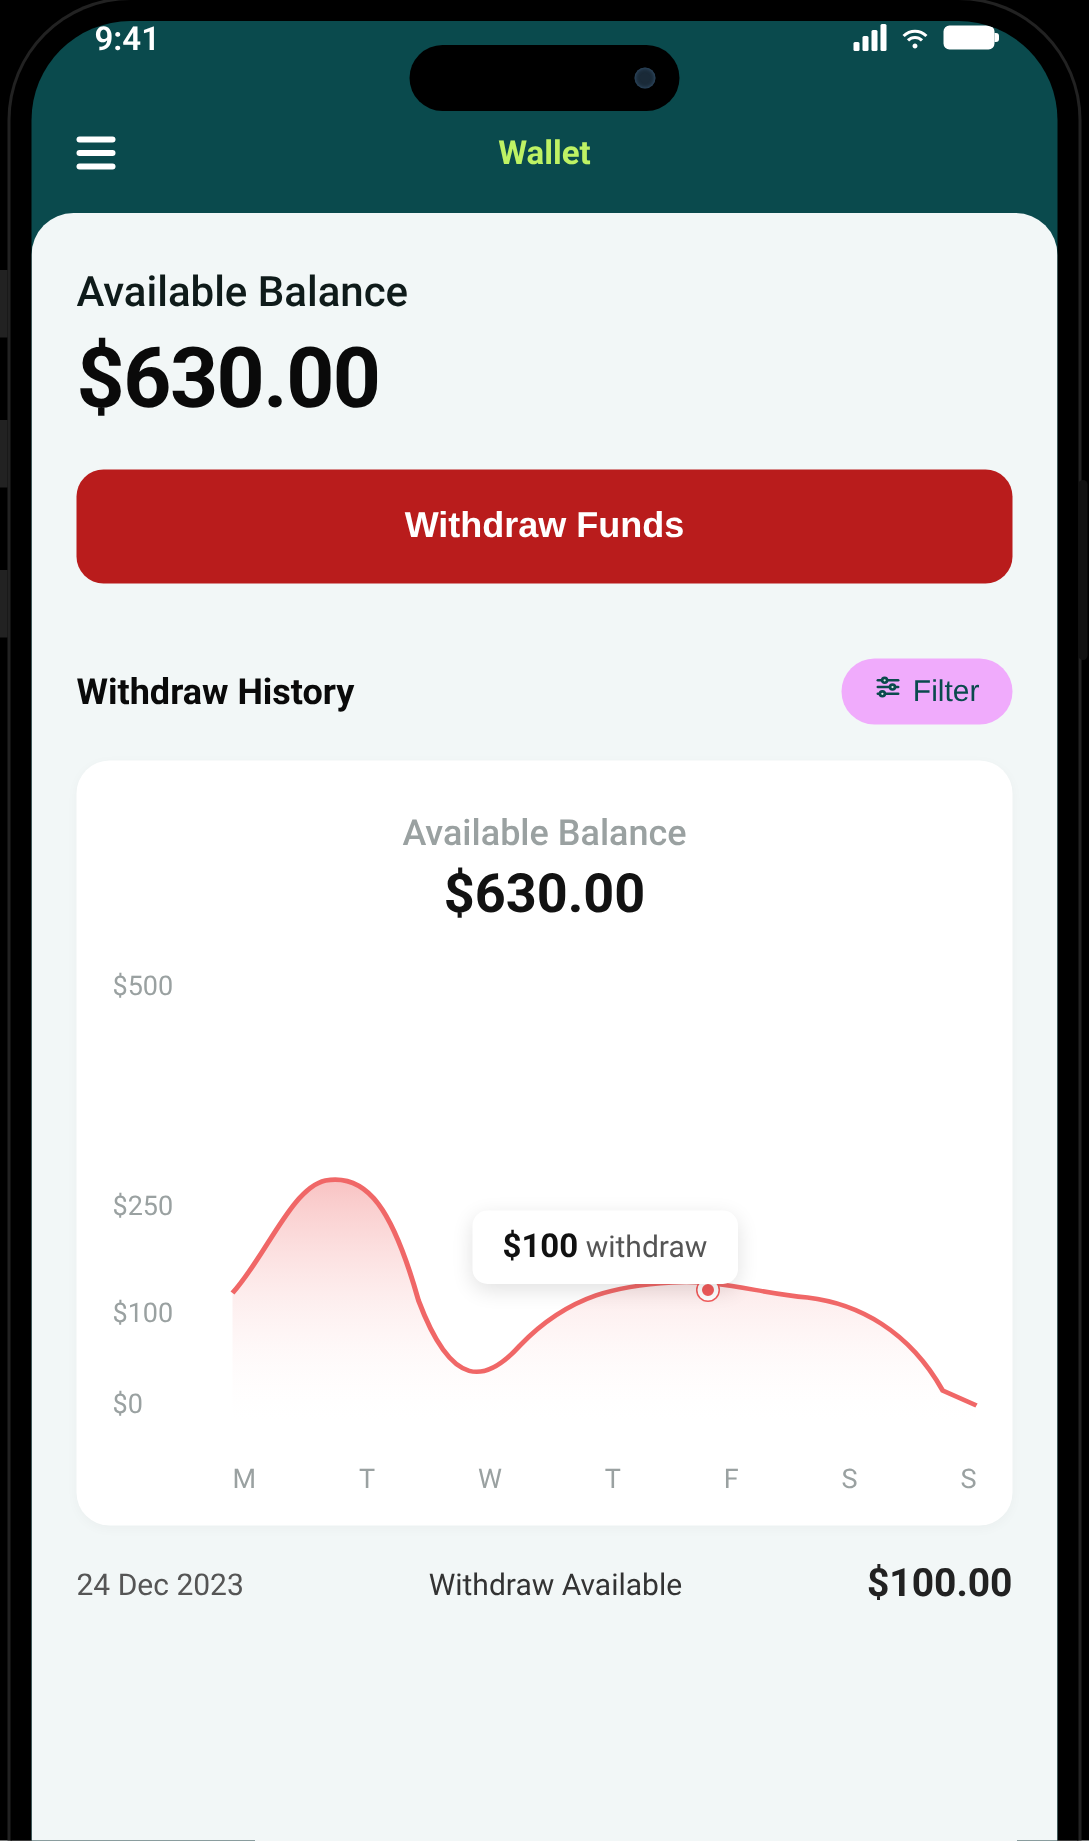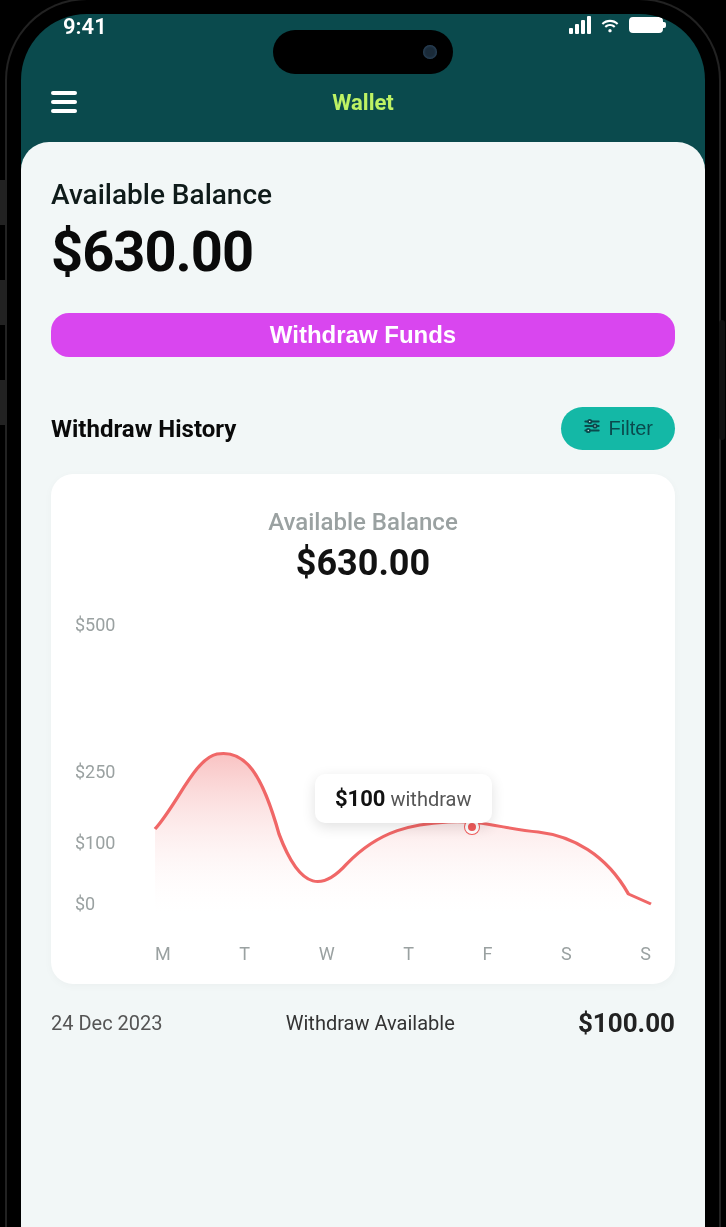--- a/index.html
+++ b/index.html
@@ -145,46 +145,46 @@
   }
   .balance-amount {
     font-size: 56px;
     font-weight: 700;
     color: #0a0a0a;
     letter-spacing: -1px;
     margin-bottom: 28px;
   }
   .withdraw-btn {
     width: 100%;
-    background: #d946ef;
+    background: #b91c1c;
     color:#fff;
     font-size: 24px;
     font-weight: 700;
     border: none;
-    padding: 8px;
+    padding: 24px;
     border-radius: 18px;
     cursor:pointer;
   }
   .history-row {
     display:flex;
     justify-content: space-between;
     align-items:center;
     margin-top: 50px;
     margin-bottom: 24px;
   }
   .history-title {
     font-size: 24px;
     font-weight: 700;
     color:#0a0a0a;
   }
   .filter-pill {
     display:flex;
     align-items:center;
     gap:8px;
-    background:#14b8a6;
+    background:#f0abfc;
     color:#0a4a4d;
     padding: 10px 22px;
     border-radius: 24px;
     font-size: 20px;
     font-weight: 500;
     border:none;
     cursor:pointer;
   }
   
   .chart-card {

